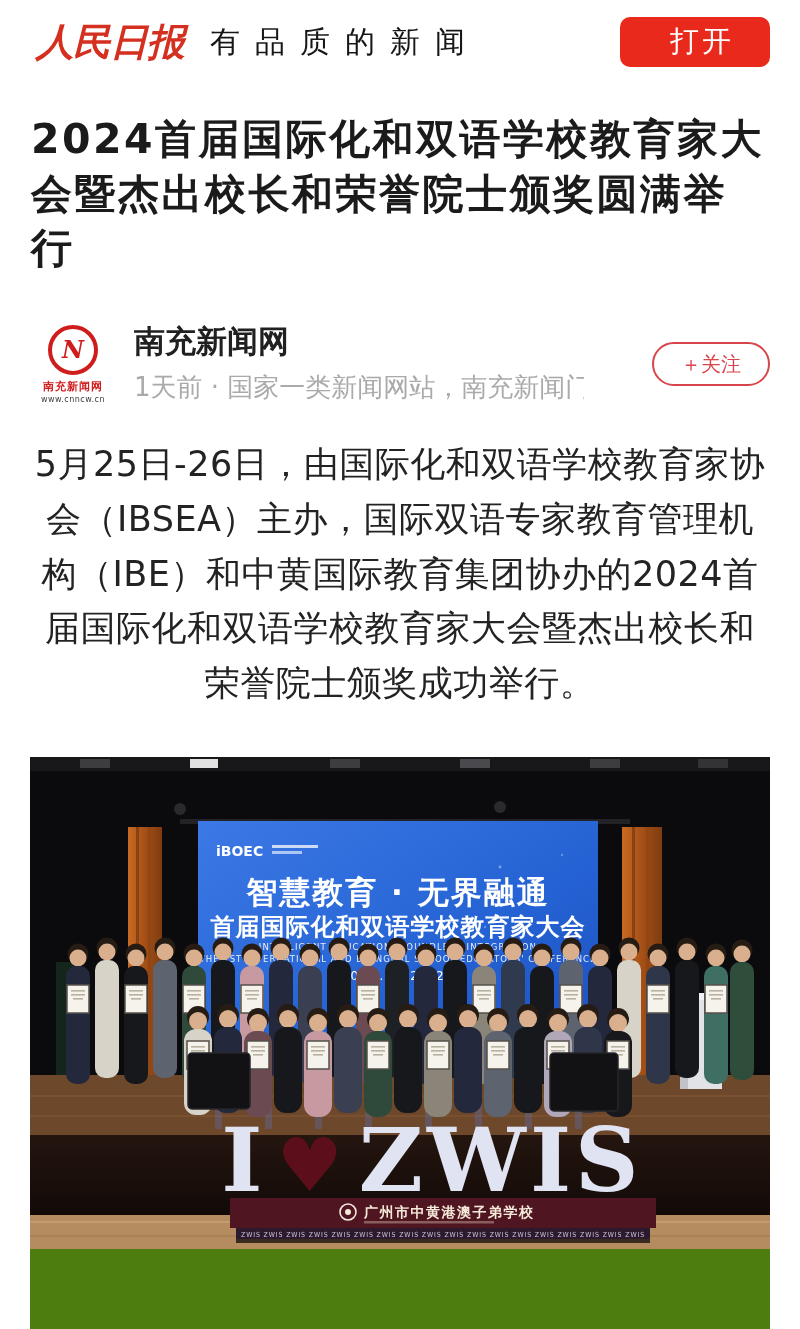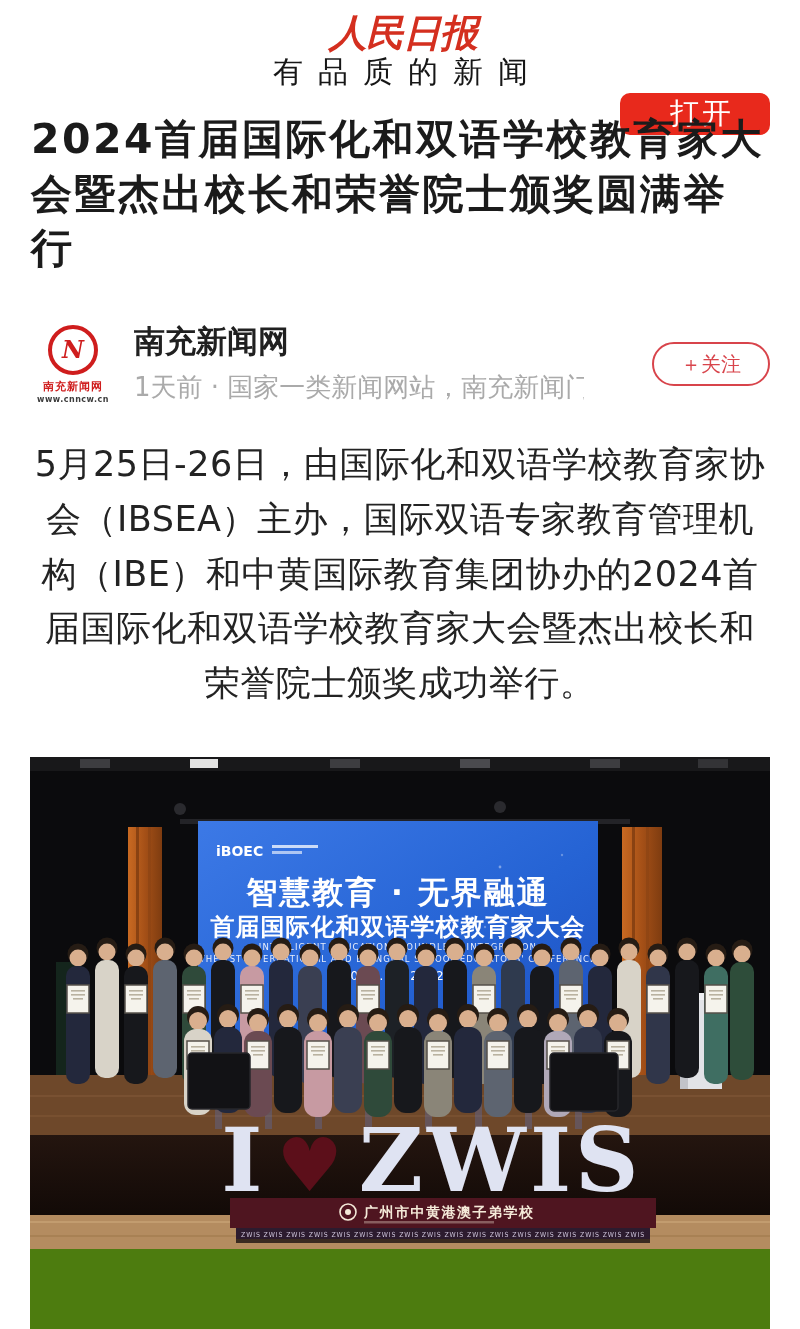--- a/index.html
+++ b/index.html
@@ -2,47 +2,47 @@
 <html><head>
 <meta charset="utf-8">
 <style>
   html,body{margin:0;padding:0;}
   body{
     width:800px;height:1329px;background:#ffffff;overflow:hidden;
     font-family:"DejaVu Sans","Liberation Sans",sans-serif;color:#1b1b1b;
     position:relative;
   }
   
-  .banner{display:flex;align-items:center;padding:14px 30px 0 36px;height:56px;flex-direction:column;}
+  .banner{display:flex;align-items:center;padding:14px 30px 0 36px;height:56px;}
   .brand{
     font-family:"DejaVu Serif","Liberation Serif",serif;font-style:italic;font-weight:bold;
     font-size:38px;color:#d42f1f;letter-spacing:-1px;white-space:nowrap;line-height:1;
   }
-  .tagline{font-size:30px;letter-spacing:15px;color:#161616;margin-left:10px;font-weight:500;white-space:nowrap;font-family:Liberation Serif, serif;}
+  .tagline{font-size:30px;letter-spacing:15px;color:#161616;margin-left:26px;font-weight:500;white-space:nowrap;font-family:Liberation Serif, serif;}
   .open-btn{
     margin-left:auto;background:#e8291c;color:#fff;border:none;border-radius:10px;
     width:150px;height:50px;font-size:29px;letter-spacing:3px;display:flex;align-items:center;justify-content:center;
     font-family:inherit;cursor:pointer;padding-left:20px;
   }
   
   .title{
     margin:42px 31px 6px 31px;width:738px;font-size:41px;font-weight:bold;line-height:1.33;
     letter-spacing:2.5px;color:#1b1b1b;word-break:break-all;
   }
   
   .pubrow{display:flex;align-items:center;margin:48px 30px 0 32px;}
   .avatar{width:82px;flex:0 0 82px;text-align:center;cursor:pointer;}
   .avatar-circle{
     width:42px;height:42px;border:4px solid #cf1d1d;border-radius:50%;margin:0 auto;
     display:flex;align-items:center;justify-content:center;
     color:#cf1d1d;font-weight:bold;font-style:italic;font-size:24px;
     font-family:"DejaVu Serif","Liberation Serif",serif;line-height:1;
   }
   .avatar-name{font-size:11px;color:#cf1d1d;font-weight:bold;margin-top:4px;white-space:nowrap;letter-spacing:1px;}
-  .avatar-url{font-size:8px;color:#3c3c3c;margin-top:1px;letter-spacing:.5px;font-weight:bold;}
+  .avatar-url{font-size:8px;color:#3c3c3c;margin-top:1px;letter-spacing:.5px;}
   .pubinfo{margin-left:20px;min-width:0;}
   .pubname{font-size:31px;font-weight:bold;color:#202020;line-height:1.1;}
   .pubmeta{font-size:26px;color:#aaaaaa;margin-top:12px;white-space:nowrap;overflow:hidden;max-width:450px;}
   .follow-btn{
     margin-left:auto;background:#fff;border:2.5px solid #d8444b;color:#d8444b;border-radius:30px;
     font-size:20px;padding:8px 27px;font-family:inherit;white-space:nowrap;cursor:pointer;line-height:1.2;
   }
   
   .para{
     margin:32px 31px 0 31px;width:738px;font-size:35px;line-height:1.57;color:#232323;

